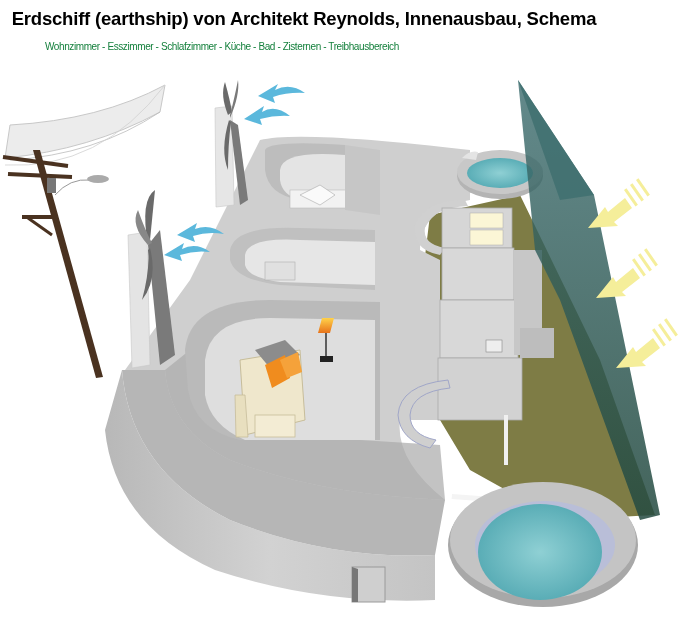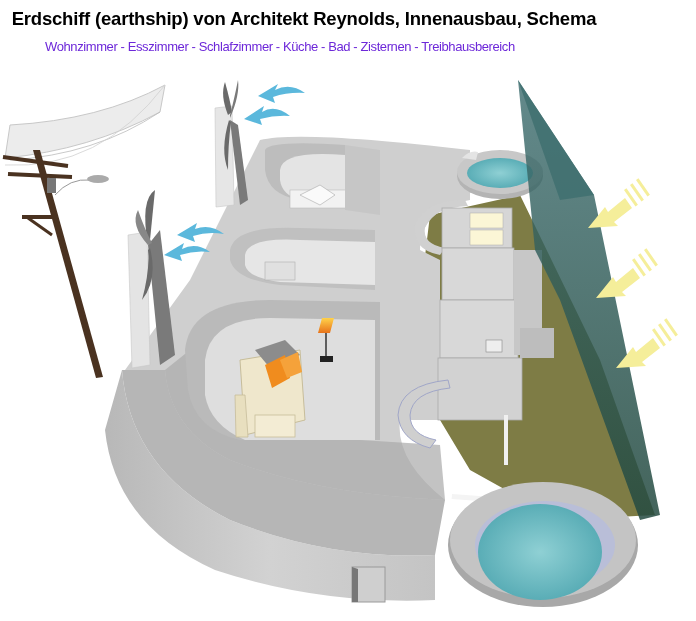--- a/index.html
+++ b/index.html
@@ -3,21 +3,21 @@
   <meta charset="utf-8">
   <style>
     html, body { margin: 0; padding: 0; background: #ffffff; }
     body { width: 696px; height: 621px; position: relative; overflow: hidden; font-family: "Liberation Sans", sans-serif; }
     .title {
       position: absolute; left: 0; top: 8px; width: 608px; text-align: center;
       font-size: 18.5px; font-weight: bold; color: #000; letter-spacing: -0.2px;
       font-family: "Liberation Sans", sans-serif;
     }
     .subtitle {
-      position: absolute; left: 45px; top: 38px; font-size: 13px; color: #6d28d9;
+      position: absolute; left: 45px; top: 38px; font-size: 10px; color: #15803d;
       line-height: 18px; letter-spacing: -0.4px; font-family: "Liberation Sans", sans-serif;
     }
     .subtitle div { white-space: nowrap; }
     svg.scene { position: absolute; left: 0; top: 0; }
   </style>
 </head>
 <body>
 
 <div class="title">Erdschiff (earthship) von Architekt Reynolds, Innenausbau, Schema</div>
 <div class="subtitle">

